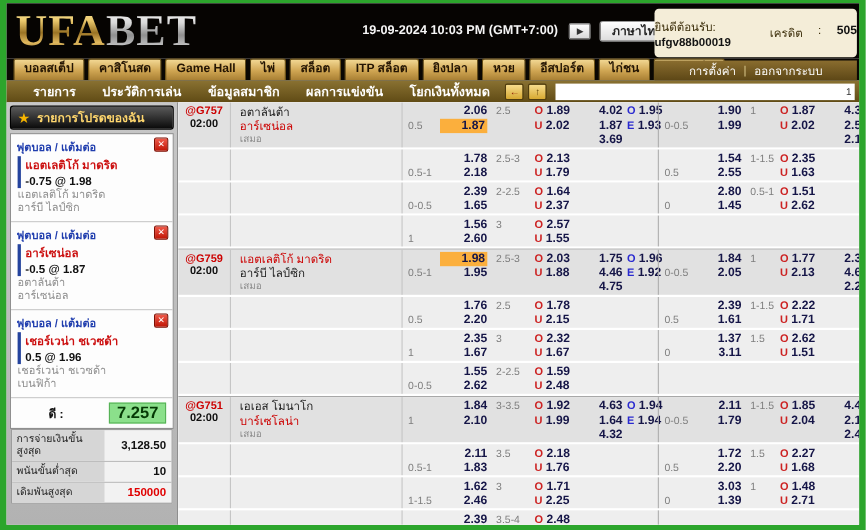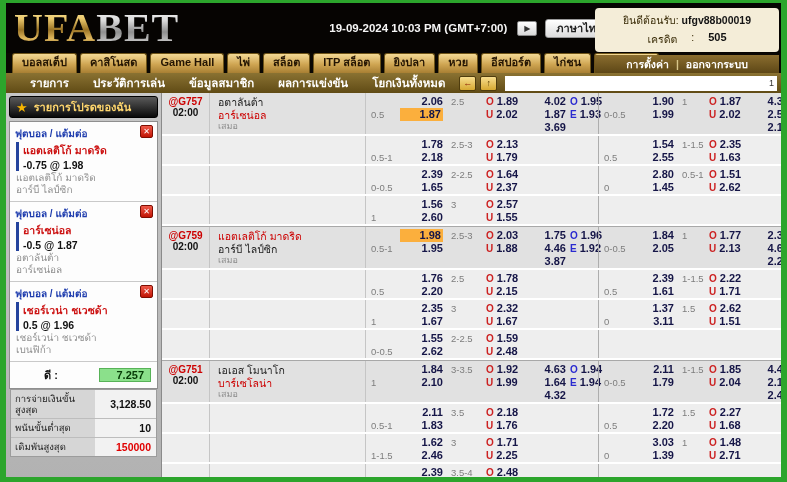--- a/index.html
+++ b/index.html
@@ -18,34 +18,34 @@
                -webkit-background-clip: text; background-clip: text; color: transparent; }
   .datetime { color: #f5f5f5; font-size: 11.5px; font-weight: bold; margin-left: 150px; white-space: nowrap; }
   .play-btn { width: 20px; height: 15px; background: linear-gradient(#fff,#d8d8d8); border: 1px solid #888;
               border-radius: 2px; color: #333; font-size: 8px; line-height: 13px; text-align: center; margin-left: 10px; }
   .lang-box { display: flex; align-items: center; gap: 6px; margin-left: 8px; background: linear-gradient(#ffffff,#dcdcdc);
               border: 1px solid #999; border-radius: 3px; padding: 2px 10px; height: 19px; }
   .lang-box .lang-label { font-size: 11px; font-weight: bold; color: #222; }
   .thai-flag { width: 21px; height: 13px; border: 1px solid #777;
        background: linear-gradient(180deg,#ed1c24 0 16.6%,#fff 16.6% 33.3%,#241d4f 33.3% 66.6%,#fff 66.6% 83.3%,#ed1c24 83.3% 100%); }
   .credit-box { position: absolute; right: 2px; top: 5px; width: 184px; height: 44px; background: #f4edd8;
-                border-radius: 4px; display: flex; flex-direction: column; justify-content: center; align-items: center; gap: 2px; }
+                border-radius: 4px; display: flex; justify-content: center; align-items: center; gap: 2px; }
   .credit-box .line1 { font-size: 10.5px; color: #3a2c08; }
   .credit-box .line1 b { color: #141414; }
   .credit-box .line2 { font-size: 10.5px; color: #3a2c08; display: flex; gap: 14px; }
   .credit-box .line2 b { color: #111; font-size: 11px; }
 
   
   .tabs-row { height: 20px; background: #0a0703; display: flex; align-items: flex-end; position: relative;
               padding: 0 190px 0 6px; flex-shrink: 0; }
   .tab { height: 20px; background: linear-gradient(180deg,#f3d995,#cfa552 55%,#a87f33); border: 1px solid #6e5418;
          border-bottom: none; border-radius: 3px 3px 0 0; color: #241503; font-size: 11px; font-weight: bold;
          padding: 0 9px; line-height: 17px; margin-right: 3px; white-space: nowrap; cursor: pointer; }
   .settings-bar { position: absolute; right: 2px; bottom: 0; width: 184px; height: 18px;
-                  background: linear-gradient(180deg,#8a6d2f,#5d4716); color: #fff; font-size: 10.5px; font-weight: bold;
+                  background: linear-gradient(180deg,#8a6d2f,#5d4716); color: #fff; font-size: 10.5px; font-weight: normal;
                   display: flex; justify-content: center; align-items: center; gap: 7px; }
   .settings-bar .divider { color: #d8c68a; }
 
   
   .nav2 { height: 20px; background: linear-gradient(180deg,#8a7232,#604b15); display: flex; align-items: center;
           padding: 0 4px 0 14px; gap: 4px; flex-shrink: 0; }
   .nav2-item { color: #fff; font-size: 11.5px; font-weight: bold; padding: 0 10px; white-space: nowrap; cursor: pointer; text-align: center; }
   .mini-btn { width: 17px; height: 15px; background: linear-gradient(180deg,#f7dd8e,#d7a931); border: 1px solid #4f3c0d;
               border-radius: 2px; font-size: 9px; line-height: 13px; text-align: center; flex-shrink: 0; }
   .mini-btn.back { color: #8b1a00; }
@@ -68,21 +68,21 @@
   .bet-cat { color: #1f3dae; font-size: 10px; font-weight: bold; }
   .bet-close { position: absolute; top: 3px; right: 4px; width: 13px; height: 13px;
                background: linear-gradient(180deg,#f05a4a,#c01505); border: 1px solid #7d0e02; border-radius: 2px;
                color: #fff; font-size: 8px; font-weight: bold; text-align: center; line-height: 11px; cursor: pointer; }
   .bet-main { border-left: 3px solid #24439d; padding-left: 4px; margin: 1px 0 1px 1px; }
   .bet-pick { color: #cc1111; font-size: 10.5px; font-weight: bold; }
   .bet-line { color: #111; font-size: 10.5px; font-weight: bold; }
   .bet-team { color: #8f8f8f; font-size: 10px; line-height: 12px; margin-left: 1px; }
   .odds-total-row { display: flex; justify-content: space-between; align-items: center; padding: 4px 6px; }
   .odds-total-label { font-size: 11px; font-weight: bold; color: #111; margin-left: 28px; }
-  .odds-total-value { background: #8be08b; border: 1px solid #57b257; font-size: 11px; font-weight: bold; color: #053a05;
+  .odds-total-value { background: #8be08b; border: 1px solid #57b257; font-size: 15px; font-weight: bold; color: #053a05;
                       padding: 0 6px; min-width: 52px; text-align: right; }
   .amount-row { display: flex; align-items: center; gap: 4px; margin: 5px 1px 4px 1px; }
   .amount-label { font-size: 11px; font-weight: bold; color: #111; white-space: nowrap; }
   .amount-input { width: 76px; height: 18px; border: 2px solid #222; background: #fff; font-size: 12px; font-weight: bold;
                   color: #000; padding: 0 2px; font-family: "Liberation Sans", sans-serif; }
   .info-box { border: 1px solid #9c9c9c; margin: 0 1px; background: #f2f2f2; }
   .info-row { display: flex; border-bottom: 1px solid #bdbdbd; }
   .info-row:last-child { border-bottom: none; }
   .info-label { width: 58%; background: #d6d6d6; font-size: 9.5px; color: #222; padding: 3px 4px; line-height: 11px; }
   .info-value { flex: 1; font-size: 10.5px; font-weight: bold; color: #111; text-align: right; padding: 3px 5px;
@@ -454,21 +454,21 @@
                   <span class="odd-val-inline">2.03</span>
                 </div>
                 <div class="ou-row">
                   <span class="ou-letter">U</span>
                   <span class="odd-val-inline">1.88</span>
                 </div>
               </div>
               <div class="col x12">
                 <div class="odd-val">1.75</div>
                 <div class="odd-val">4.46</div>
-                <div class="odd-val">3.87</div>
+                <div class="odd-val">4.75</div>
               </div>
               <div class="col oe">
                 <div class="ou-row">
                   <span class="oe-letter">O</span>
                   <span class="odd-val-inline">1.96</span>
                 </div>
                 <div class="ou-row">
                   <span class="oe-letter">E</span>
                   <span class="odd-val-inline">1.92</span>
                 </div>

